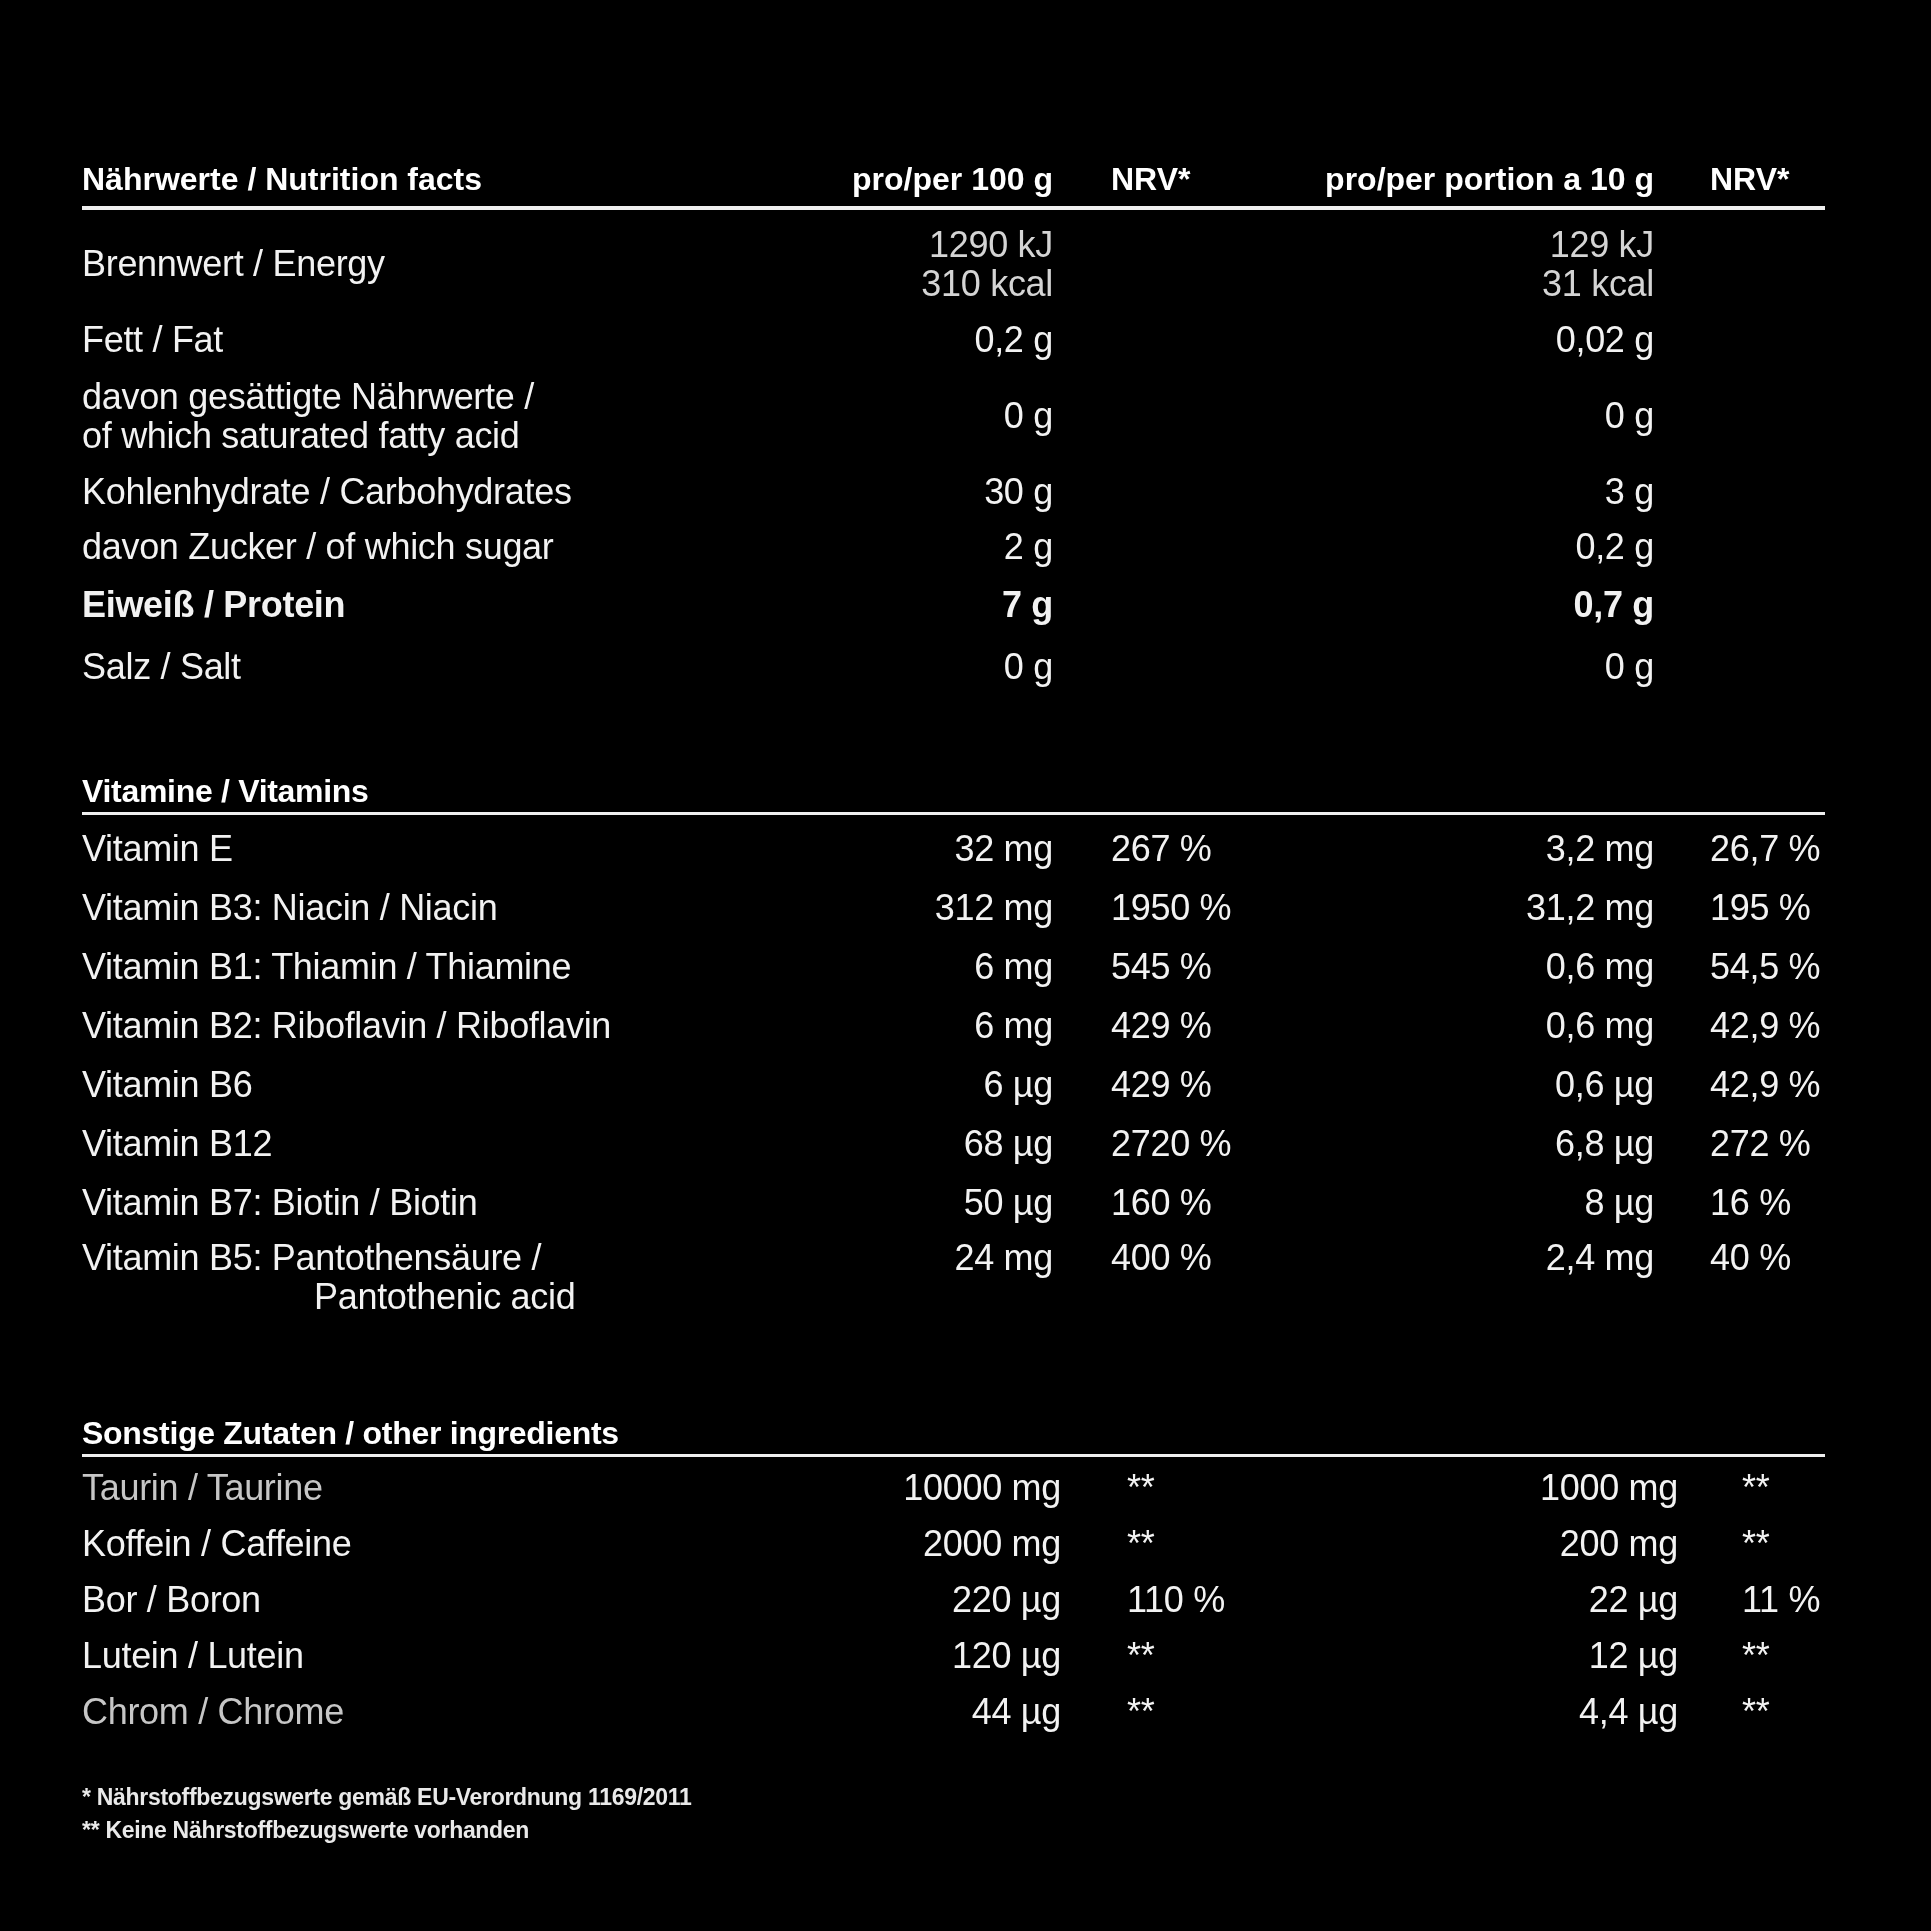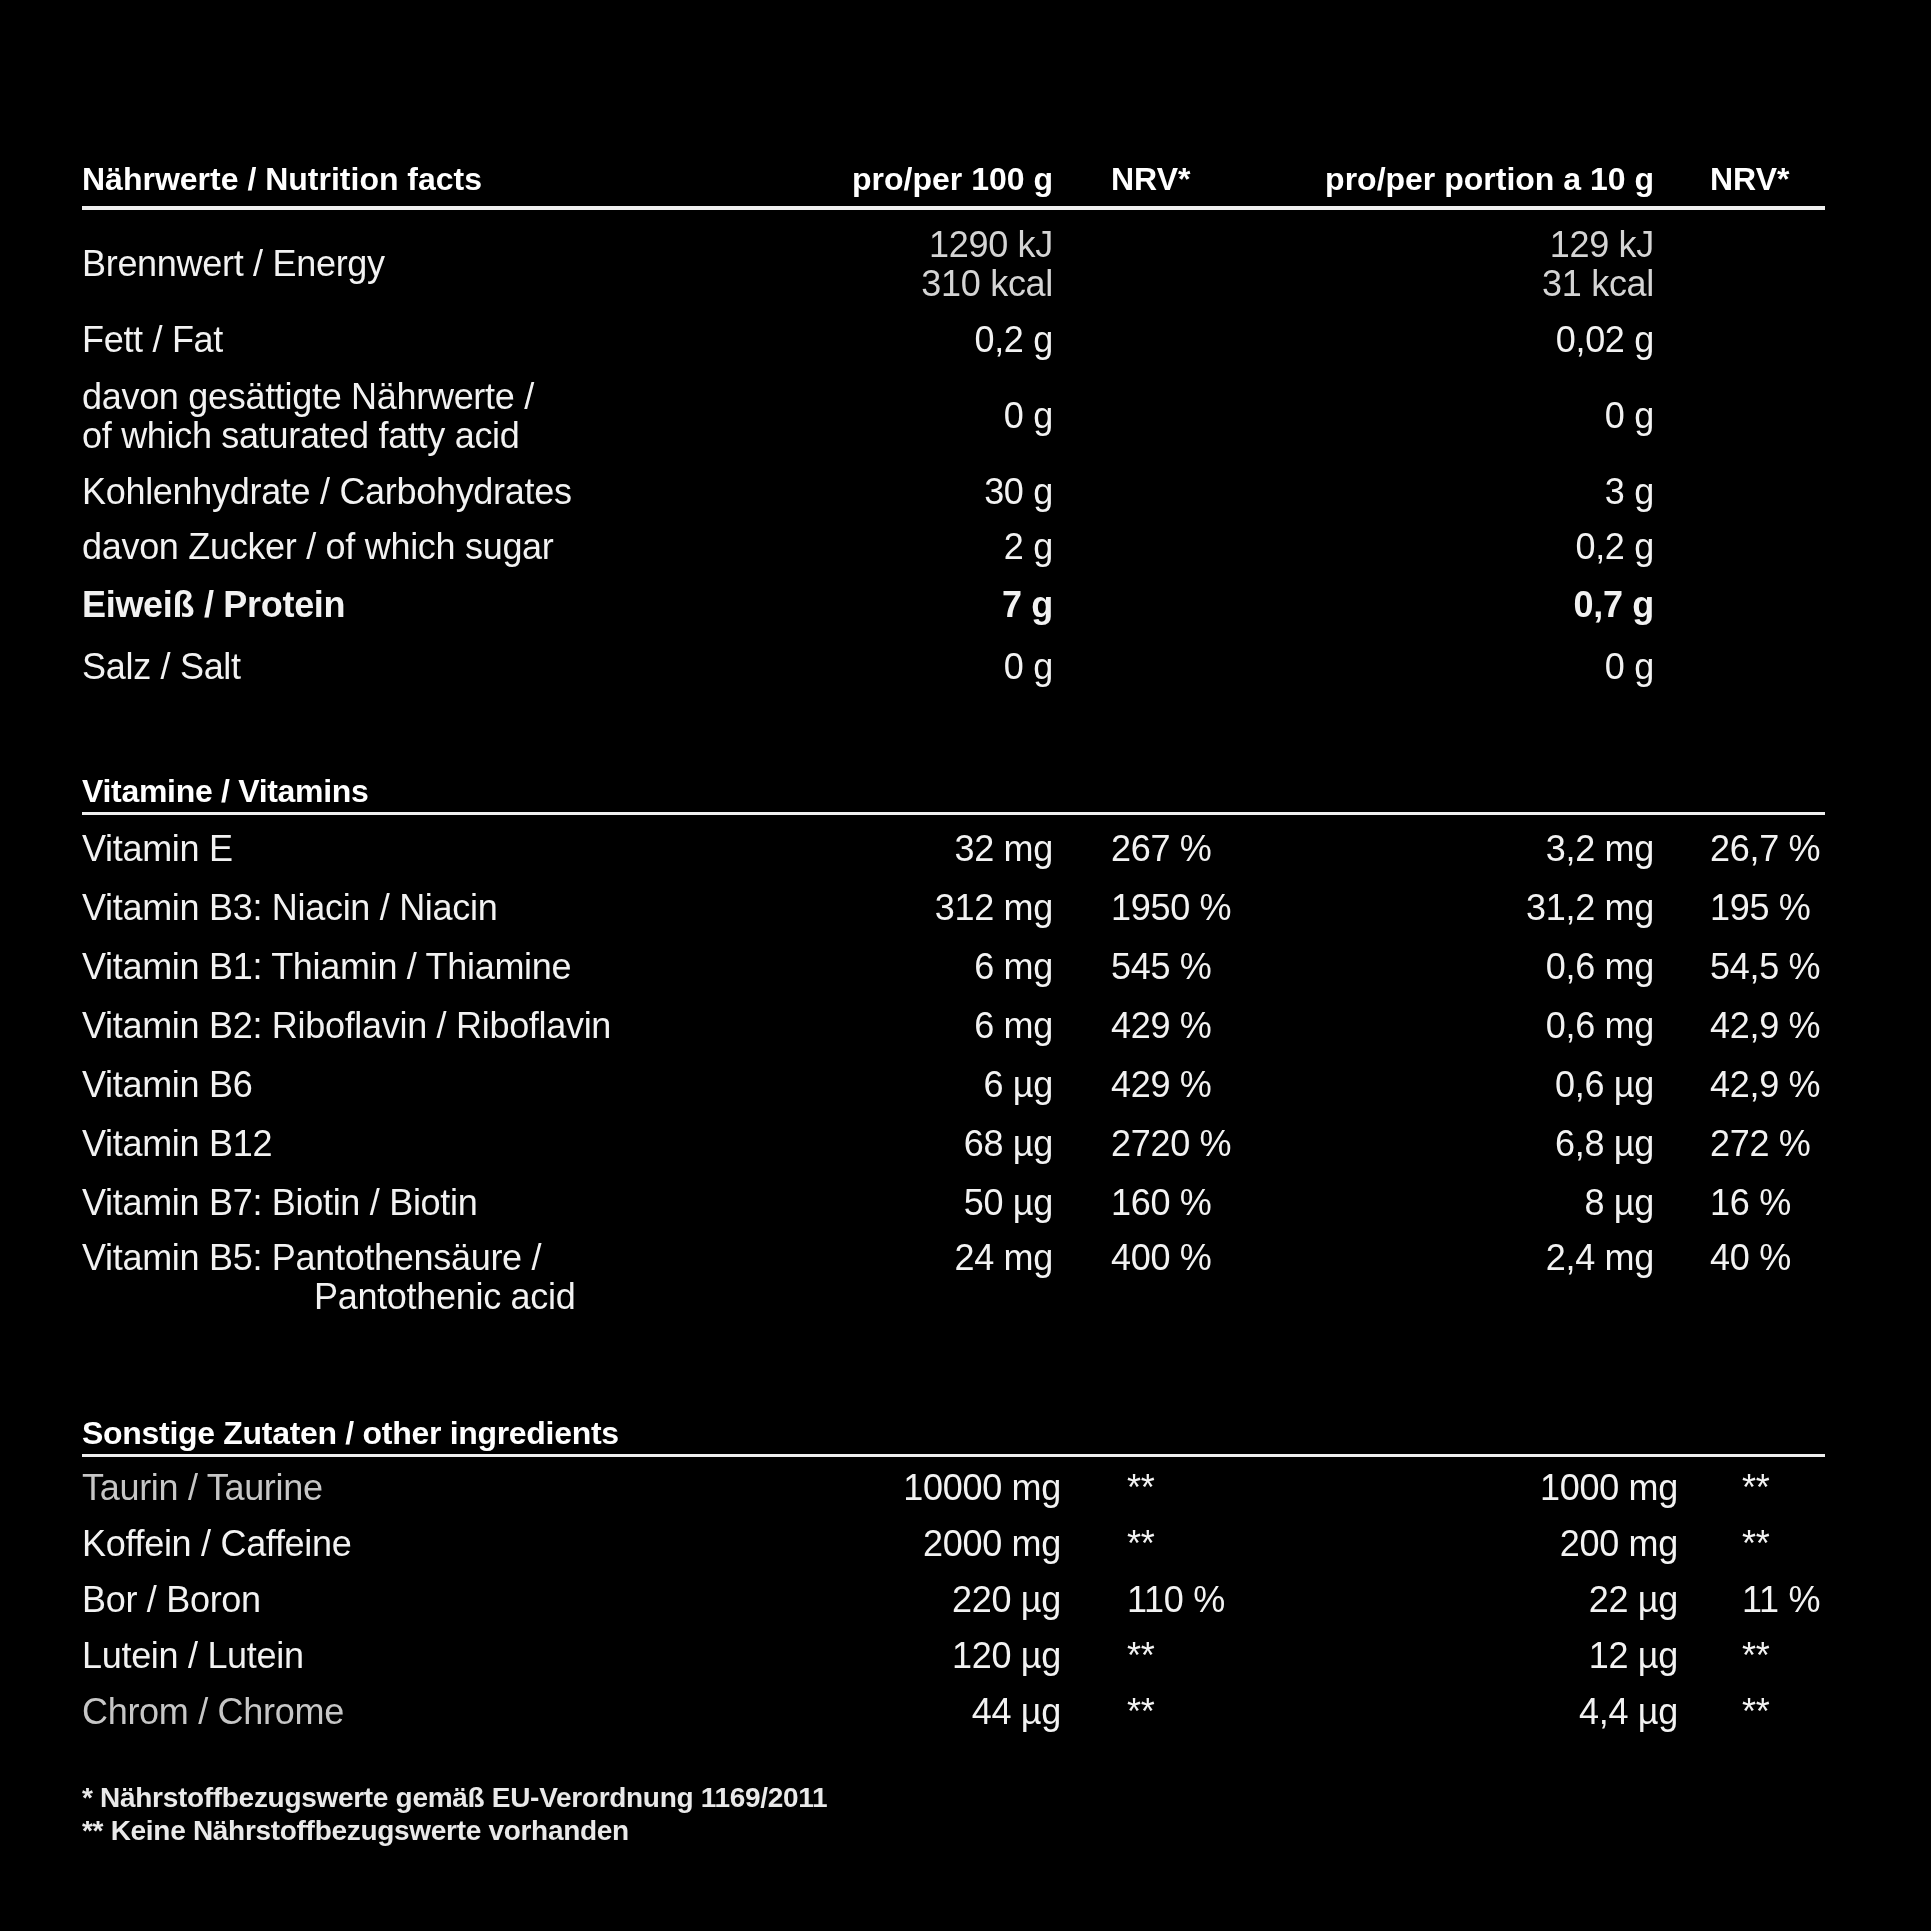--- a/index.html
+++ b/index.html
@@ -55,21 +55,21 @@
     letter-spacing: -0.3px;
   }
   .mt-vitamins { margin-top: 72px; }
   .mt-other    { margin-top: 82px; }
 
   .dim   { color: #c6c6c6; }
   .dim2  { color: #d4d4d4; }
 
   .footnotes {
     margin-top: 41px;
-    font-size: 28px;
+    font-size: 23px;
     font-weight: 700;
     line-height: 33px;
     color: #e9e9e9;
     letter-spacing: -0.3px;
   }
 </style>
 </head>
 <body>
 
 <div class="sheet">

